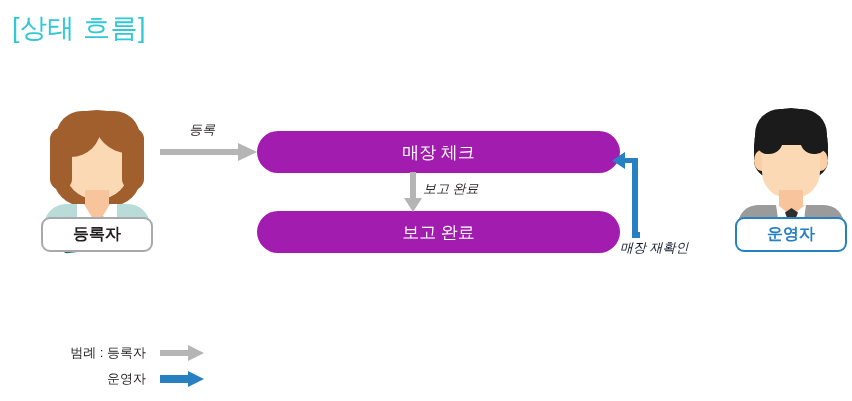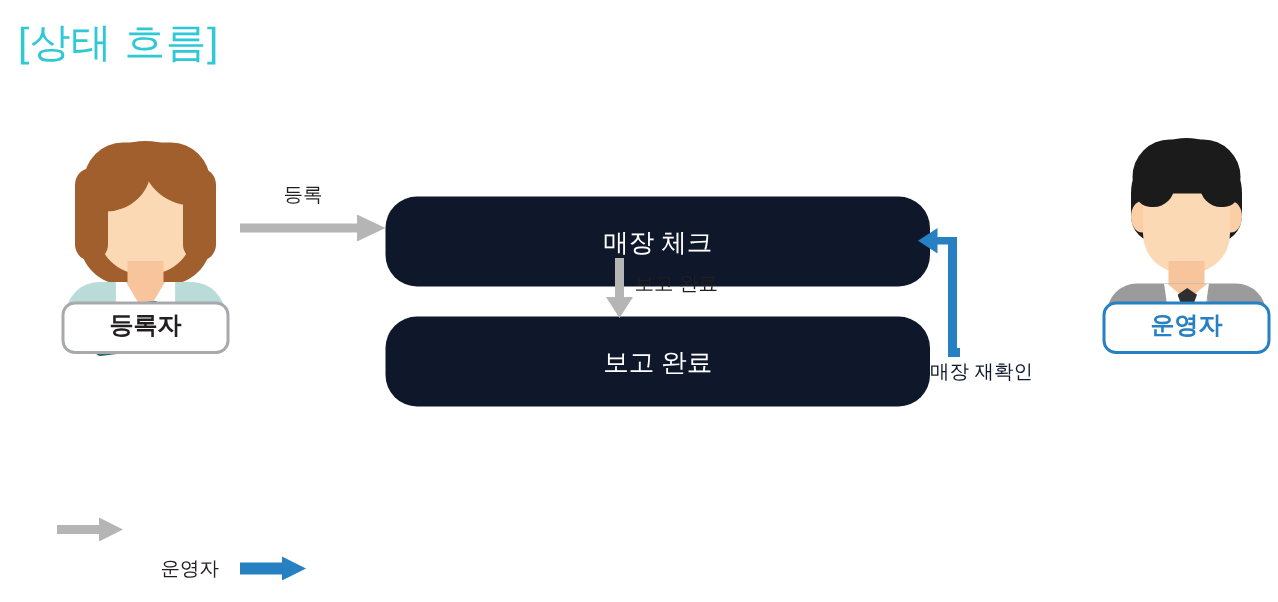--- a/index.html
+++ b/index.html
@@ -35,21 +35,21 @@
     width: 150px;
     text-align: center;
   }
   #actor-registrant { left: 22px; top: 88px; }
   #actor-operator   { left: 716px; top: 88px; }
 
   .actor-art {
     position: relative;
     width: 150px;
     height: 130px;
-    margin: 0 auto;
+    margin: 16px auto;
   }
 
   .actor-badge {
     position: absolute;
     left: 50%;
     transform: translateX(-50%);
     bottom: -18px;
     box-sizing: border-box;
     min-width: 112px;
     padding: 5px 16px 6px;
@@ -206,39 +206,40 @@
     position: absolute; left: 62px; top: 101px;
     width: 27px; height: 16px; background: #f7c49b;
     clip-path: polygon(0 0, 100% 0, 50% 70%);
   }
 
   
   .state-box {
     position: absolute;
     left: 257px;
     width: 363px;
-    height: 60px;
-    background: #0f172a;
+    height: 42px;
+    background: #a21caf;
     border-radius: 21px;
     color: #ffffff;
     font-size: 17px;
     display: flex;
     align-items: center;
     justify-content: center;
     white-space: nowrap;
   }
   #state-store-check  { top: 131px; }
   #state-report-done  { top: 211px; }
 
   
   .edge-label {
     position: absolute;
     font-size: 13px;
     color: #231f20;
     white-space: nowrap;
+    font-style: italic;
   }
   #label-register { left: 189px; top: 121px; }
   #label-report   { left: 423px; top: 180px; }
   #label-recheck  { left: 620px; top: 239px; color: #0f172a; }
 
   
   #arrow-register {
     position: absolute;
     left: 160px; top: 143px;
     width: 97px; height: 18px;
@@ -345,20 +346,21 @@
 <svg id="arrow-recheck" viewBox="0 0 28 98">
   <path d="M28 98 V92 H20 V18 H28 V12 H14 V92 Z" fill="none"></path>
   <path d="M20 92 V18 H26 V92 Z" fill="#2680c2"></path>
   <path d="M20 92 H28 V98 H20 Z" fill="#2680c2"></path>
   <path d="M23 18 H13 V12 L0 20.5 L13 29 V23 H23 Z" fill="#2680c2"></path>
 </svg>
 <div class="edge-label" id="label-recheck">매장 재확인</div>
 
 <div id="legend">
   <div class="legend-row">
+    <span class="legend-text">범례 : 등록자</span>
     <svg class="legend-arrow" viewBox="0 0 44 16">
       <path d="M0 5 H28 V0 L44 8 L28 16 V11 H0 Z" fill="#b5b5b5"></path>
     </svg>
   </div>
   <div class="legend-row">
     <span class="legend-text">운영자</span>
     <svg class="legend-arrow" viewBox="0 0 44 16">
       <path d="M0 4 H28 V0 L44 8 L28 16 V12 H0 Z" fill="#2680c2"></path>
     </svg>
   </div>

